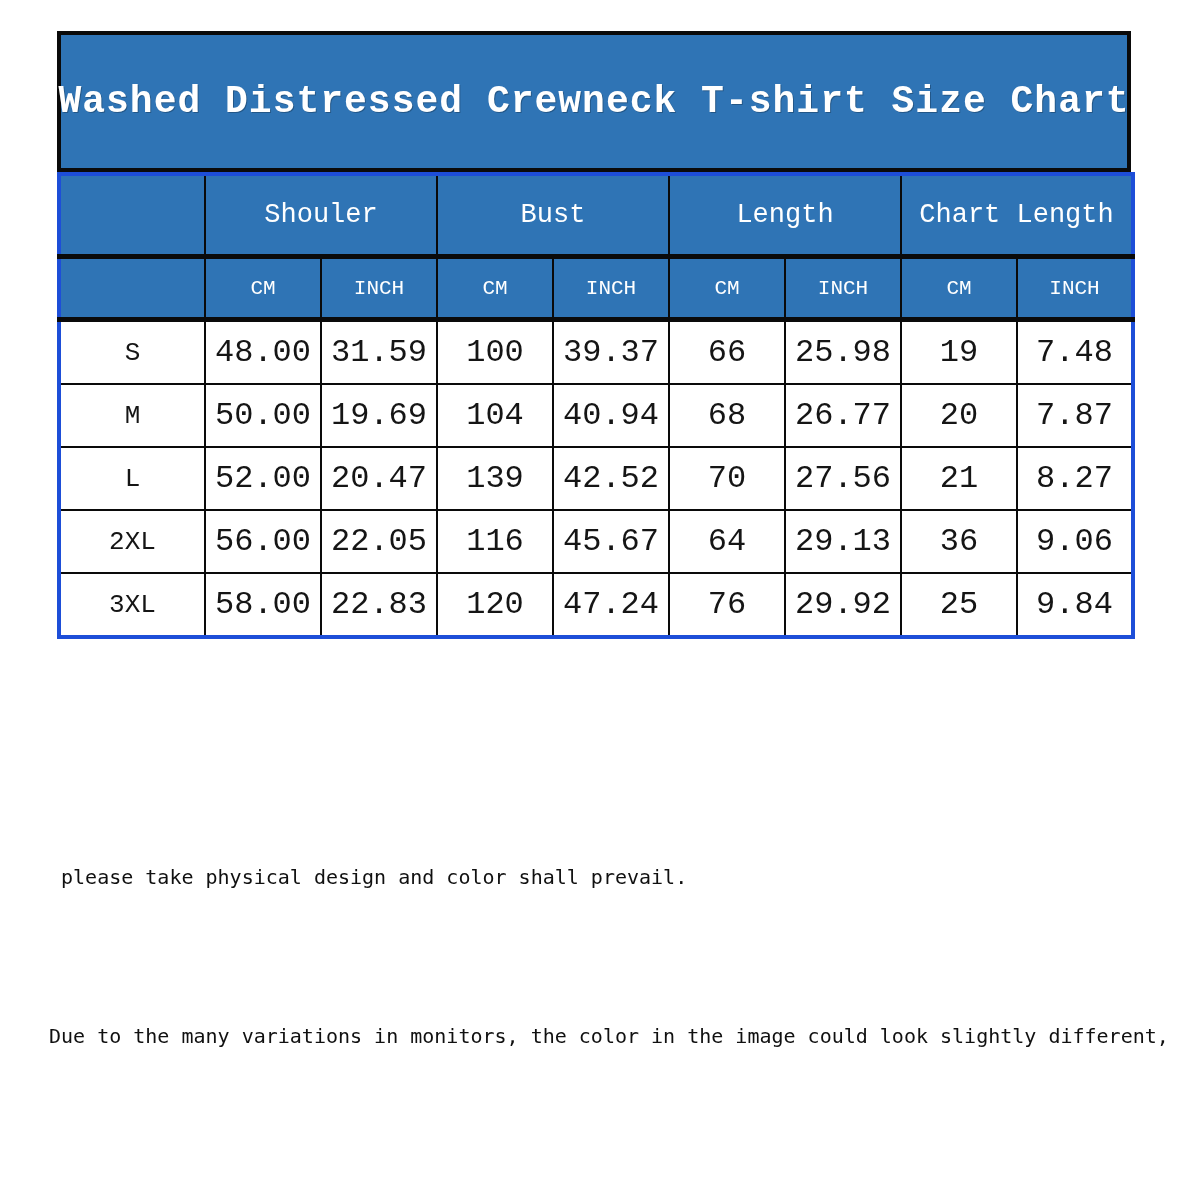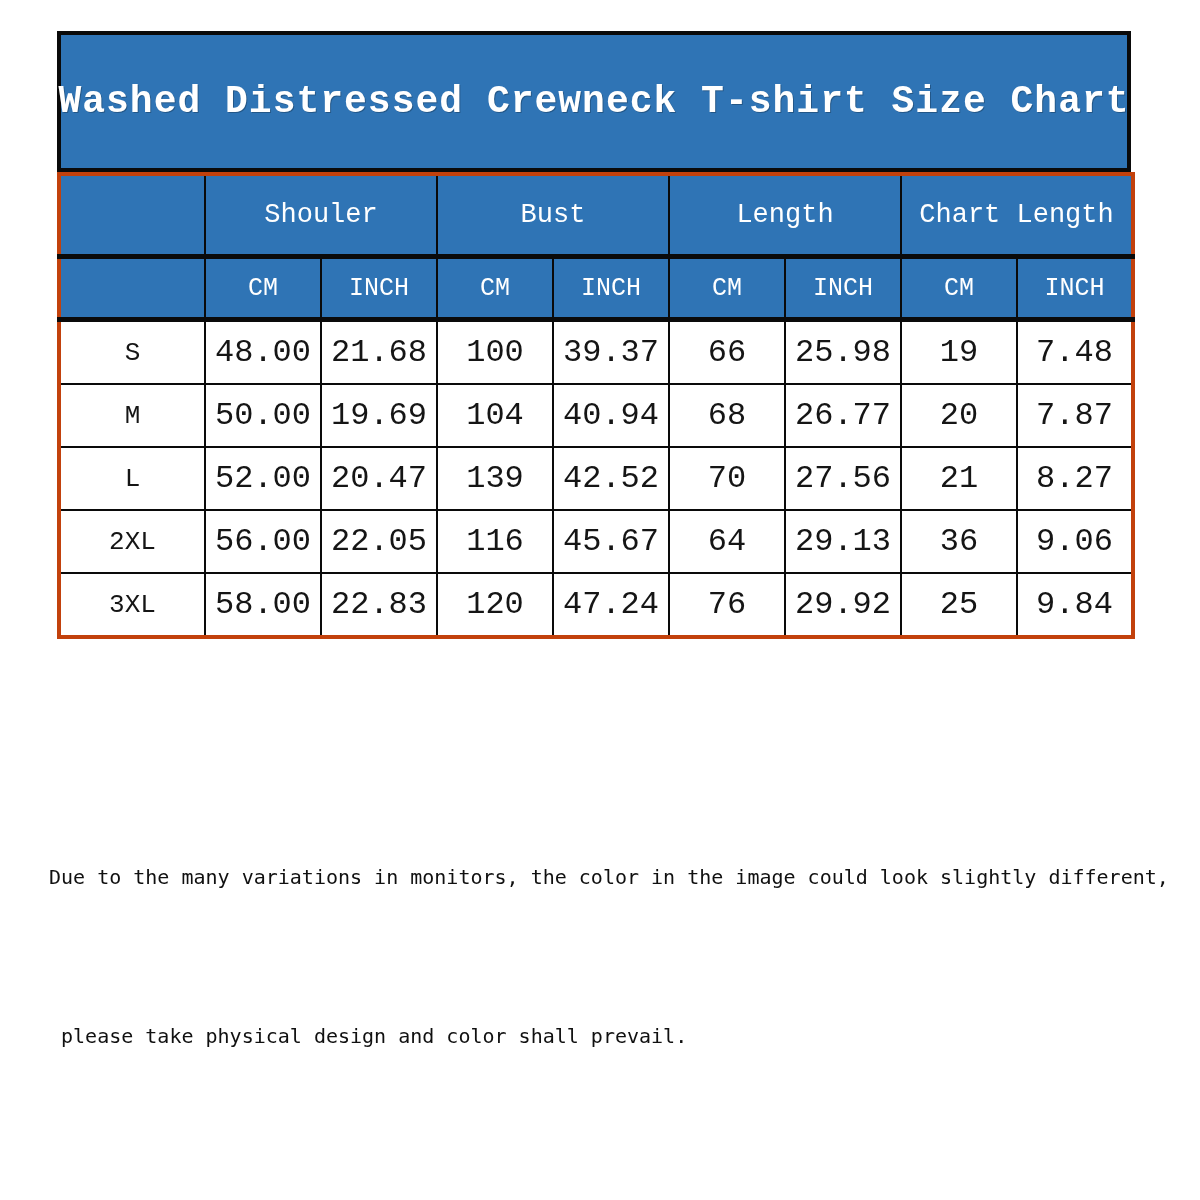--- a/index.html
+++ b/index.html
@@ -39,21 +39,21 @@
     white-space: nowrap;
     text-shadow: 1px 1px 0 rgba(0,0,0,0.25);
   }
   
   table.size-table {
     position: absolute;
     left: 41px; top: 172px;
     width: 1074px;
     border-collapse: collapse;
     table-layout: fixed;
-    border: 4px solid #c2410c;
+    border: 4px solid #1d4ed8;
   }
   table.size-table th,
   table.size-table td {
     border: 2px solid #0a0a0a;
     text-align: center;
     vertical-align: middle;
     padding: 0;
     overflow: hidden;
   }
   table.size-table thead th {
@@ -61,21 +61,21 @@
     color: #ffffff;
     font-weight: normal;
   }
   tr.group-row th {
     height: 78px;
     font-size: 27px;
     border-bottom-width: 5px;
   }
   tr.sub-row th {
     height: 58px;
-    font-size: 25px;
+    font-size: 21px;
     border-bottom-width: 5px;
   }
   tr.data-row td {
     height: 61px;
     font-size: 32px;
     background: #ffffff;
     color: #151515;
   }
   tr.data-row td.size-cell {
     font-size: 26px;
@@ -130,21 +130,21 @@
           <th>CM</th>
           <th>INCH</th>
           <th>CM</th>
           <th>INCH</th>
         </tr>
       </thead>
     <tbody id="table-body">
         <tr class="data-row">
           <td class="size-cell">S</td>
           <td>48.00</td>
-          <td>21.68</td>
+          <td>31.59</td>
           <td>100</td>
           <td>39.37</td>
           <td>66</td>
           <td>25.98</td>
           <td>19</td>
           <td>7.48</td>
         </tr>
         <tr class="data-row">
           <td class="size-cell">M</td>
           <td>50.00</td>
@@ -186,19 +186,19 @@
           <td>47.24</td>
           <td>76</td>
           <td>29.92</td>
           <td>25</td>
           <td>9.84</td>
         </tr>
       </tbody>
   </table>
 
   <div class="notes">
+    <div> please take physical design and color shall prevail.</div>
     <div>Due to the many variations in monitors, the color in the image could look slightly different,</div>
-    <div> please take physical design and color shall prevail.</div>
     
     
   </div>
 
 </div>
 
 </body></html>

